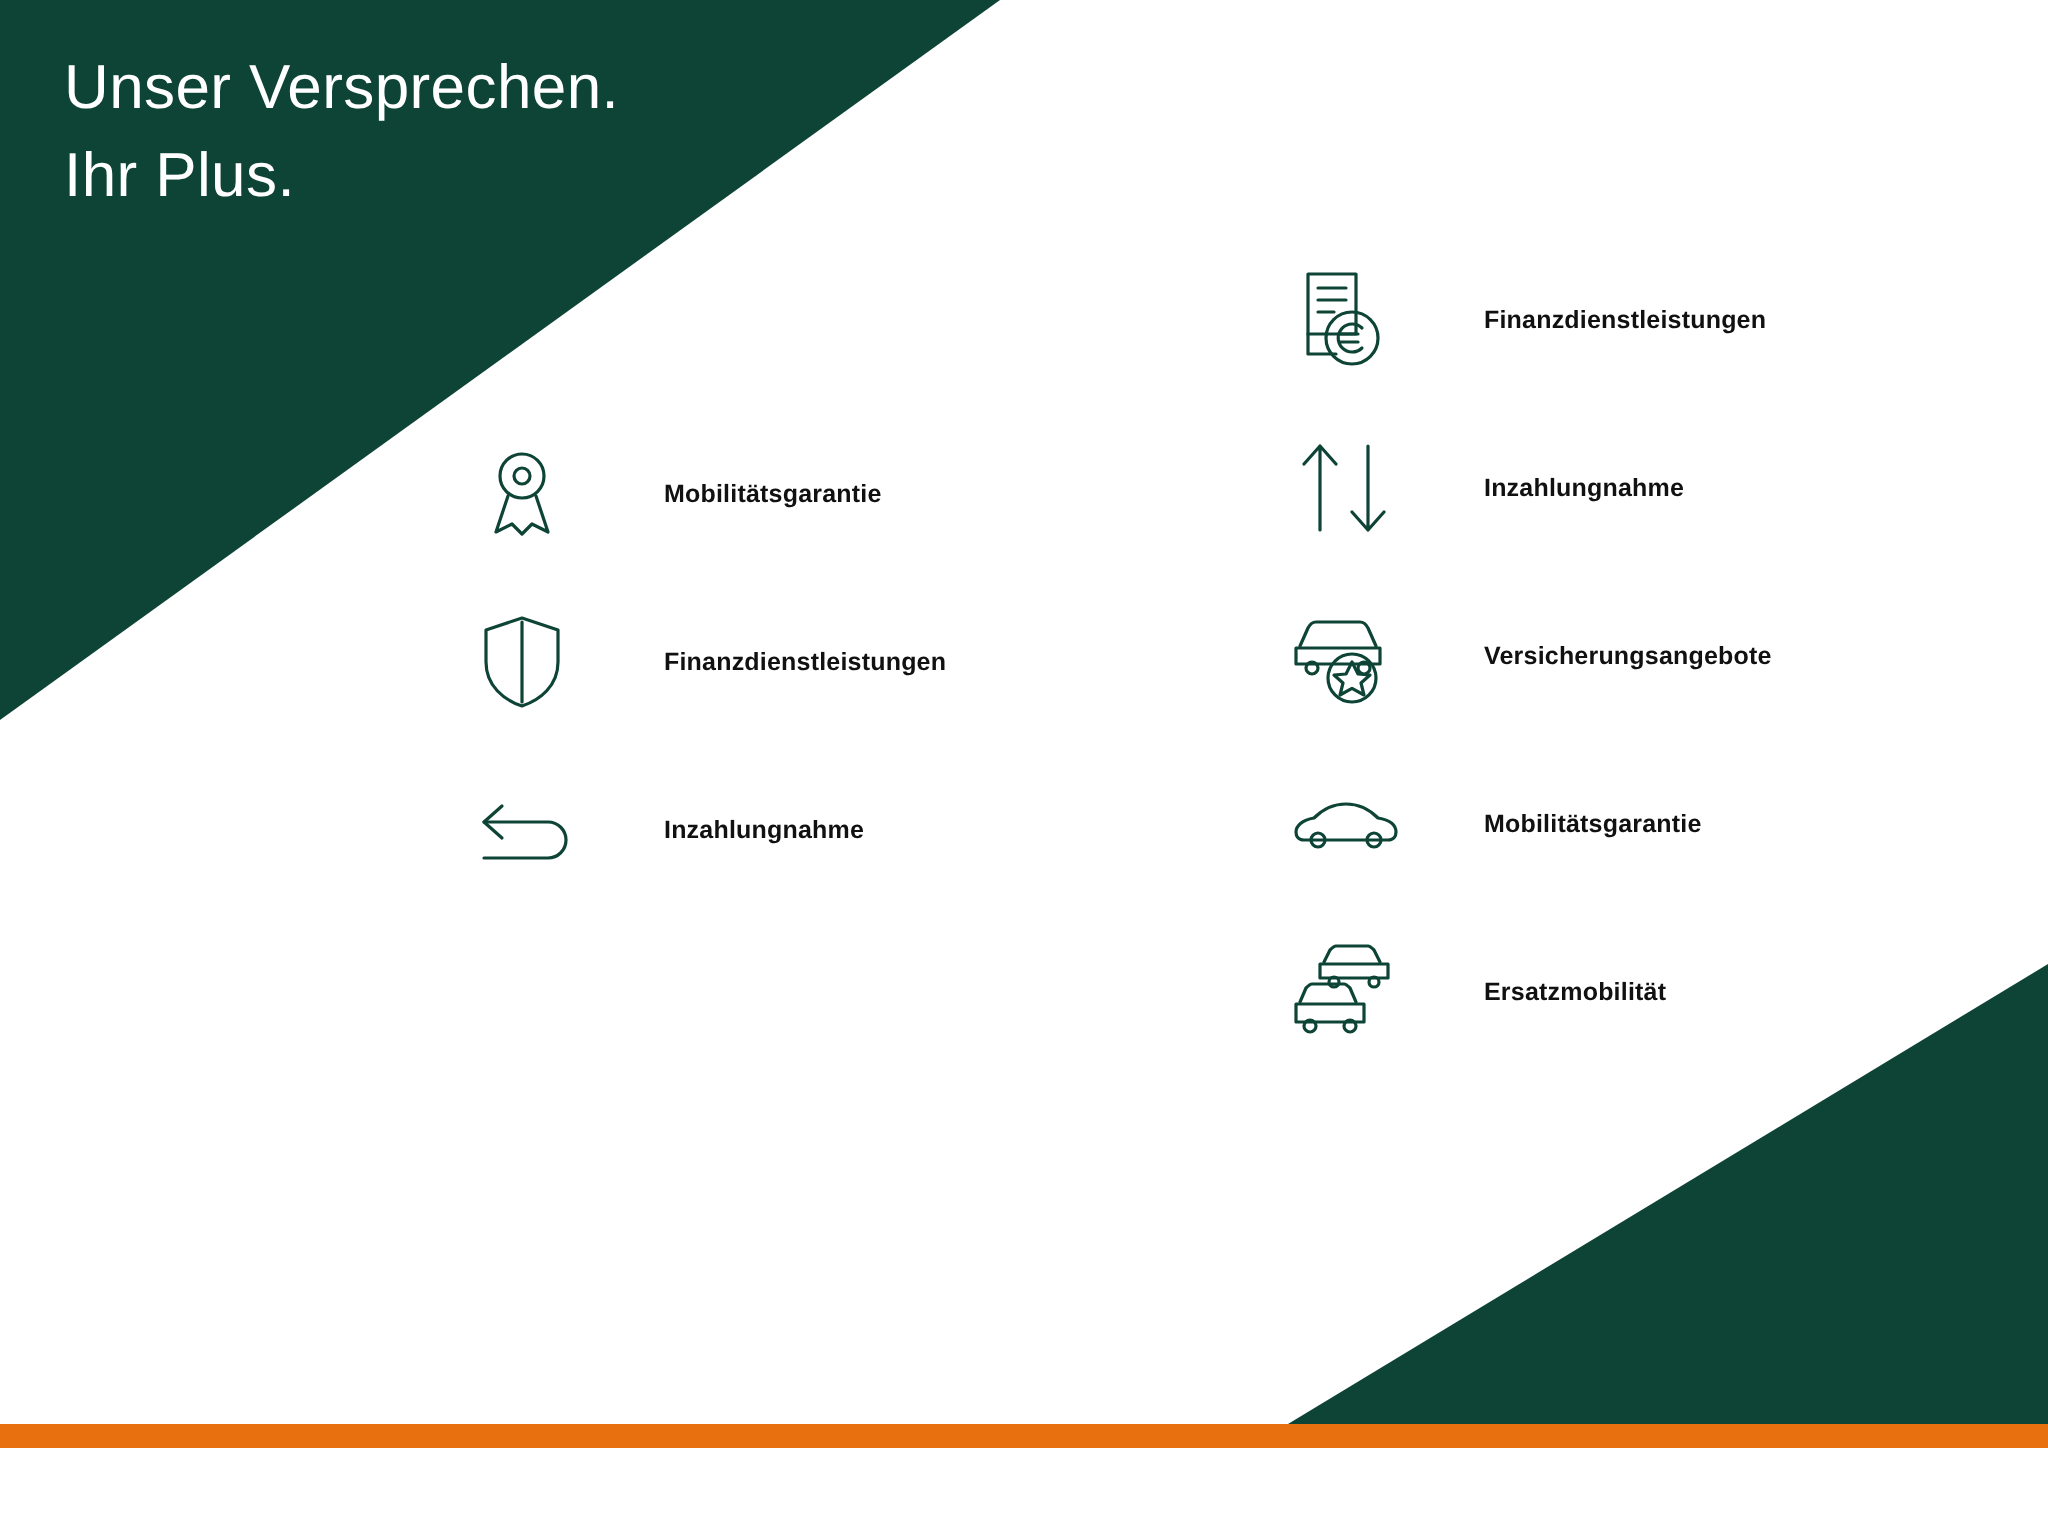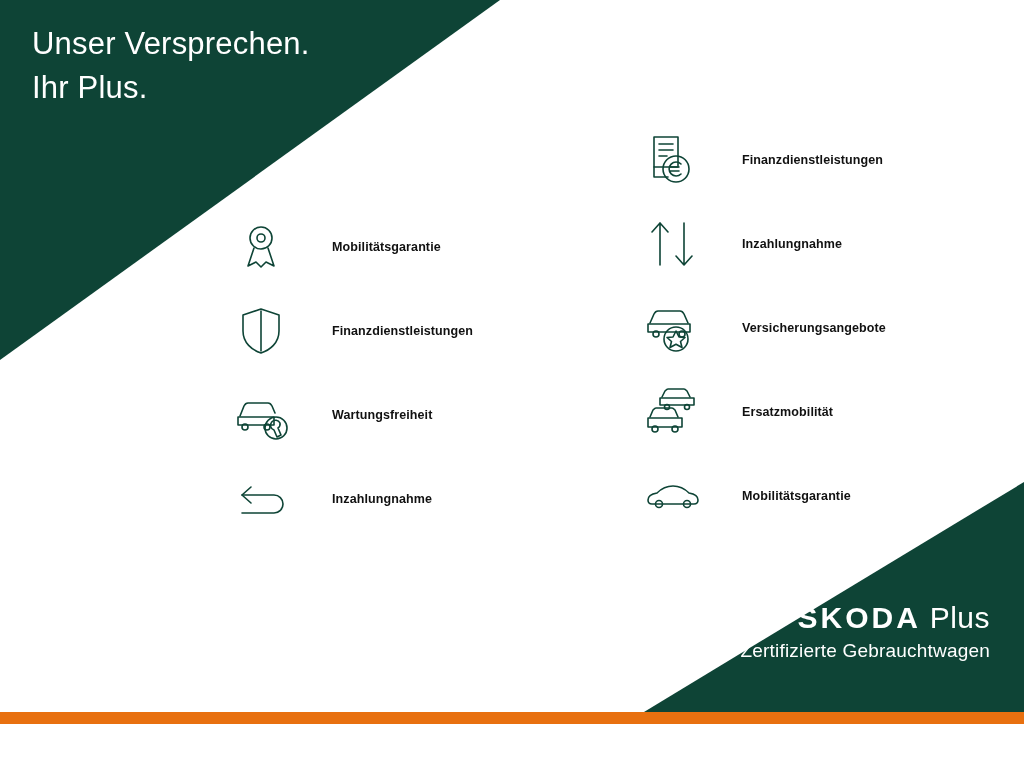--- a/index.html
+++ b/index.html
@@ -148,33 +148,20 @@
     <div class="feature">
       <span class="icon">
         <svg width="58" height="58" viewBox="0 0 58 58">
           <path class="st" d="M29 7l18 6v16c0 12-9 19-18 22C20 48 11 41 11 29V13z"></path>
           <path class="st" d="M29 9v40"></path>
         </svg>
       </span>
       <span class="label">Finanzdienstleistungen</span>
     </div>
 
-    <div class="feature">
-      <span class="icon">
-        <svg width="62" height="58" viewBox="0 0 62 58">
-          <path class="st" d="M8 30l4-10c1-2 2-3 4-3h20c2 0 3 1 4 3l3 7"></path>
-          <path class="st" d="M6 31h36v8H6z"></path>
-          <circle class="st" cx="13" cy="41" r="3"></circle>
-          <circle class="st" cx="35" cy="41" r="3"></circle>
-          <circle class="st" cx="44" cy="42" r="11"></circle>
-          <path class="st" d="M48 37a5 5 0 10-6 7l3 7 4-2-3-7a5 5 0 002-5z"></path>
-        </svg>
-      </span>
-      <span class="label">Wartungsfreiheit</span>
-    </div>
 
     <div class="feature">
       <span class="icon">
         <svg width="62" height="58" viewBox="0 0 62 58">
           <path class="st" d="M10 25h32c5 0 9 4 9 9s-4 9-9 9H10"></path>
           <path class="st" d="M19 17l-9 8 9 8"></path>
         </svg>
       </span>
       <span class="label">Inzahlungnahme</span>
     </div>
@@ -211,52 +198,45 @@
         <svg width="62" height="58" viewBox="0 0 62 58">
           <path class="st" d="M8 24l4-9c1-2 2-3 4-3h22c2 0 3 1 4 3l4 9"></path>
           <path class="st" d="M6 25h42v8H6z"></path>
           <circle class="st" cx="14" cy="35" r="3"></circle>
           <circle class="st" cx="40" cy="35" r="3"></circle>
           <circle class="st" cx="34" cy="40" r="12"></circle>
           <path class="st" d="M34 32l3 6 6 .5-4.5 4 1.5 6-6-3.3-6 3.3 1.5-6-4.5-4 6-.5z"></path>
         </svg>
       </span>
       <span class="label">Versicherungsangebote</span>
+    </div>
+
+    <div class="feature">
+      <span class="icon">
+        <svg width="62" height="40" viewBox="0 0 62 40">
+          <path class="st" d="M6 24c0-3 3-6 9-7 5-5 10-7 16-7 7 0 12 3 16 7 6 1 9 3 9 7 0 2-1 4-4 4H10c-3 0-4-2-4-4z"></path>
+          <circle class="st" cx="17" cy="28" r="3.5"></circle>
+          <circle class="st" cx="45" cy="28" r="3.5"></circle>
+        </svg>
+      </span>
+      <span class="label">Mobilitätsgarantie</span>
     </div>
 
     <div class="feature">
       <span class="icon">
         <svg width="62" height="58" viewBox="0 0 62 58">
           <path class="st" d="M20 14l3-6c1-1 2-2 3-2h16c1 0 2 1 3 2l3 6"></path>
           <path class="st" d="M18 15h34v7H18z"></path>
           <circle class="st" cx="25" cy="24" r="2.5"></circle>
           <circle class="st" cx="45" cy="24" r="2.5"></circle>
           <path class="st" d="M8 34l3-7c1-1 2-2 3-2h16c1 0 2 1 3 2l3 7"></path>
           <path class="st" d="M6 35h34v9H6z"></path>
           <circle class="st" cx="13" cy="46" r="3"></circle>
           <circle class="st" cx="33" cy="46" r="3"></circle>
         </svg>
       </span>
       <span class="label">Ersatzmobilität</span>
     </div>
 
-    <div class="feature">
-      <span class="icon">
-        <svg width="62" height="40" viewBox="0 0 62 40">
-          <path class="st" d="M6 24c0-3 3-6 9-7 5-5 10-7 16-7 7 0 12 3 16 7 6 1 9 3 9 7 0 2-1 4-4 4H10c-3 0-4-2-4-4z"></path>
-          <circle class="st" cx="17" cy="28" r="3.5"></circle>
-          <circle class="st" cx="45" cy="28" r="3.5"></circle>
-        </svg>
-      </span>
-      <span class="label">Mobilitätsgarantie</span>
-    </div>
-
   </div>
 
-  <div class="brand">
-    <div class="brand-line1">
-      <span class="mark">ŠKODA</span>
-      <span class="plus">Plus</span>
-    </div>
-    <div class="brand-line2">Zertifizierte Gebrauchtwagen</div>
-  </div>
 
 </div>
 
 </body></html>

